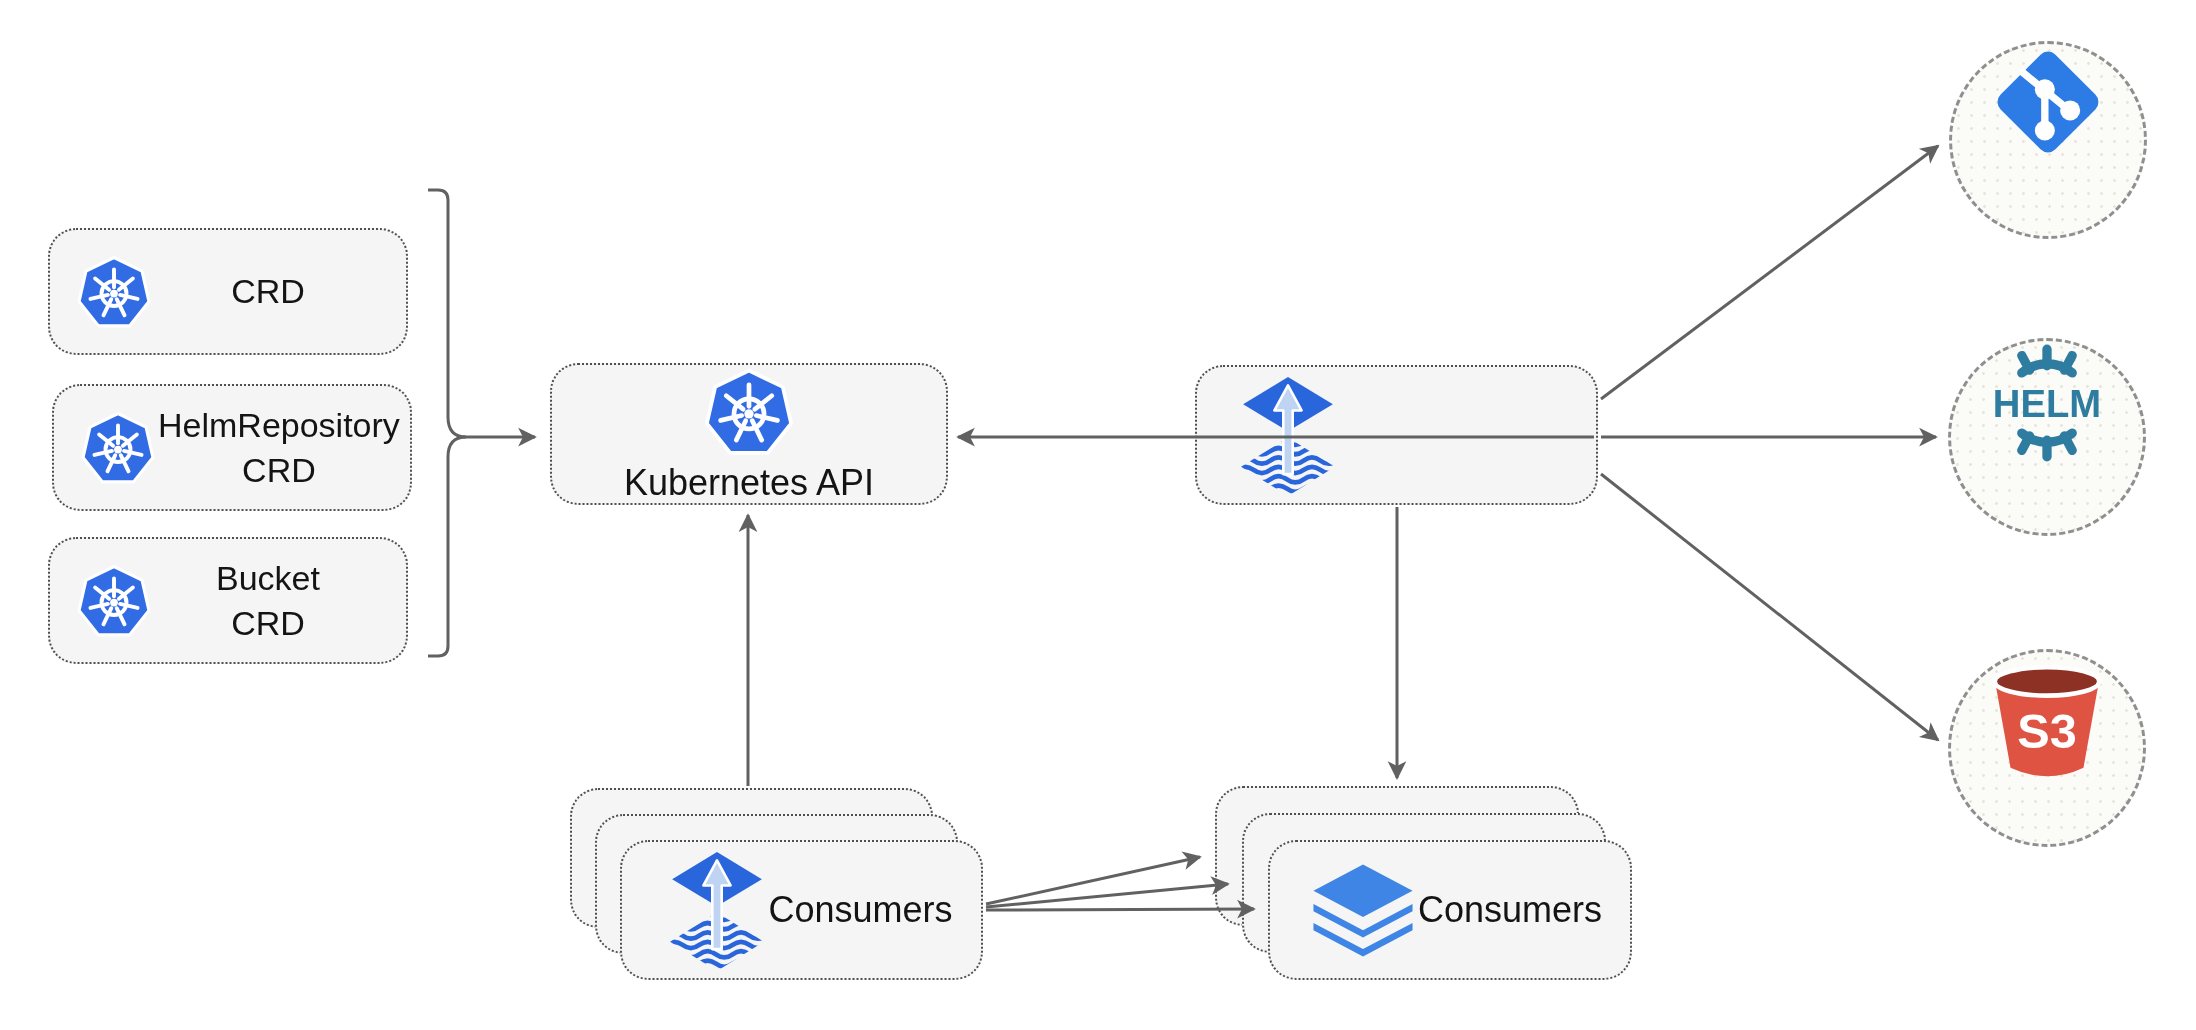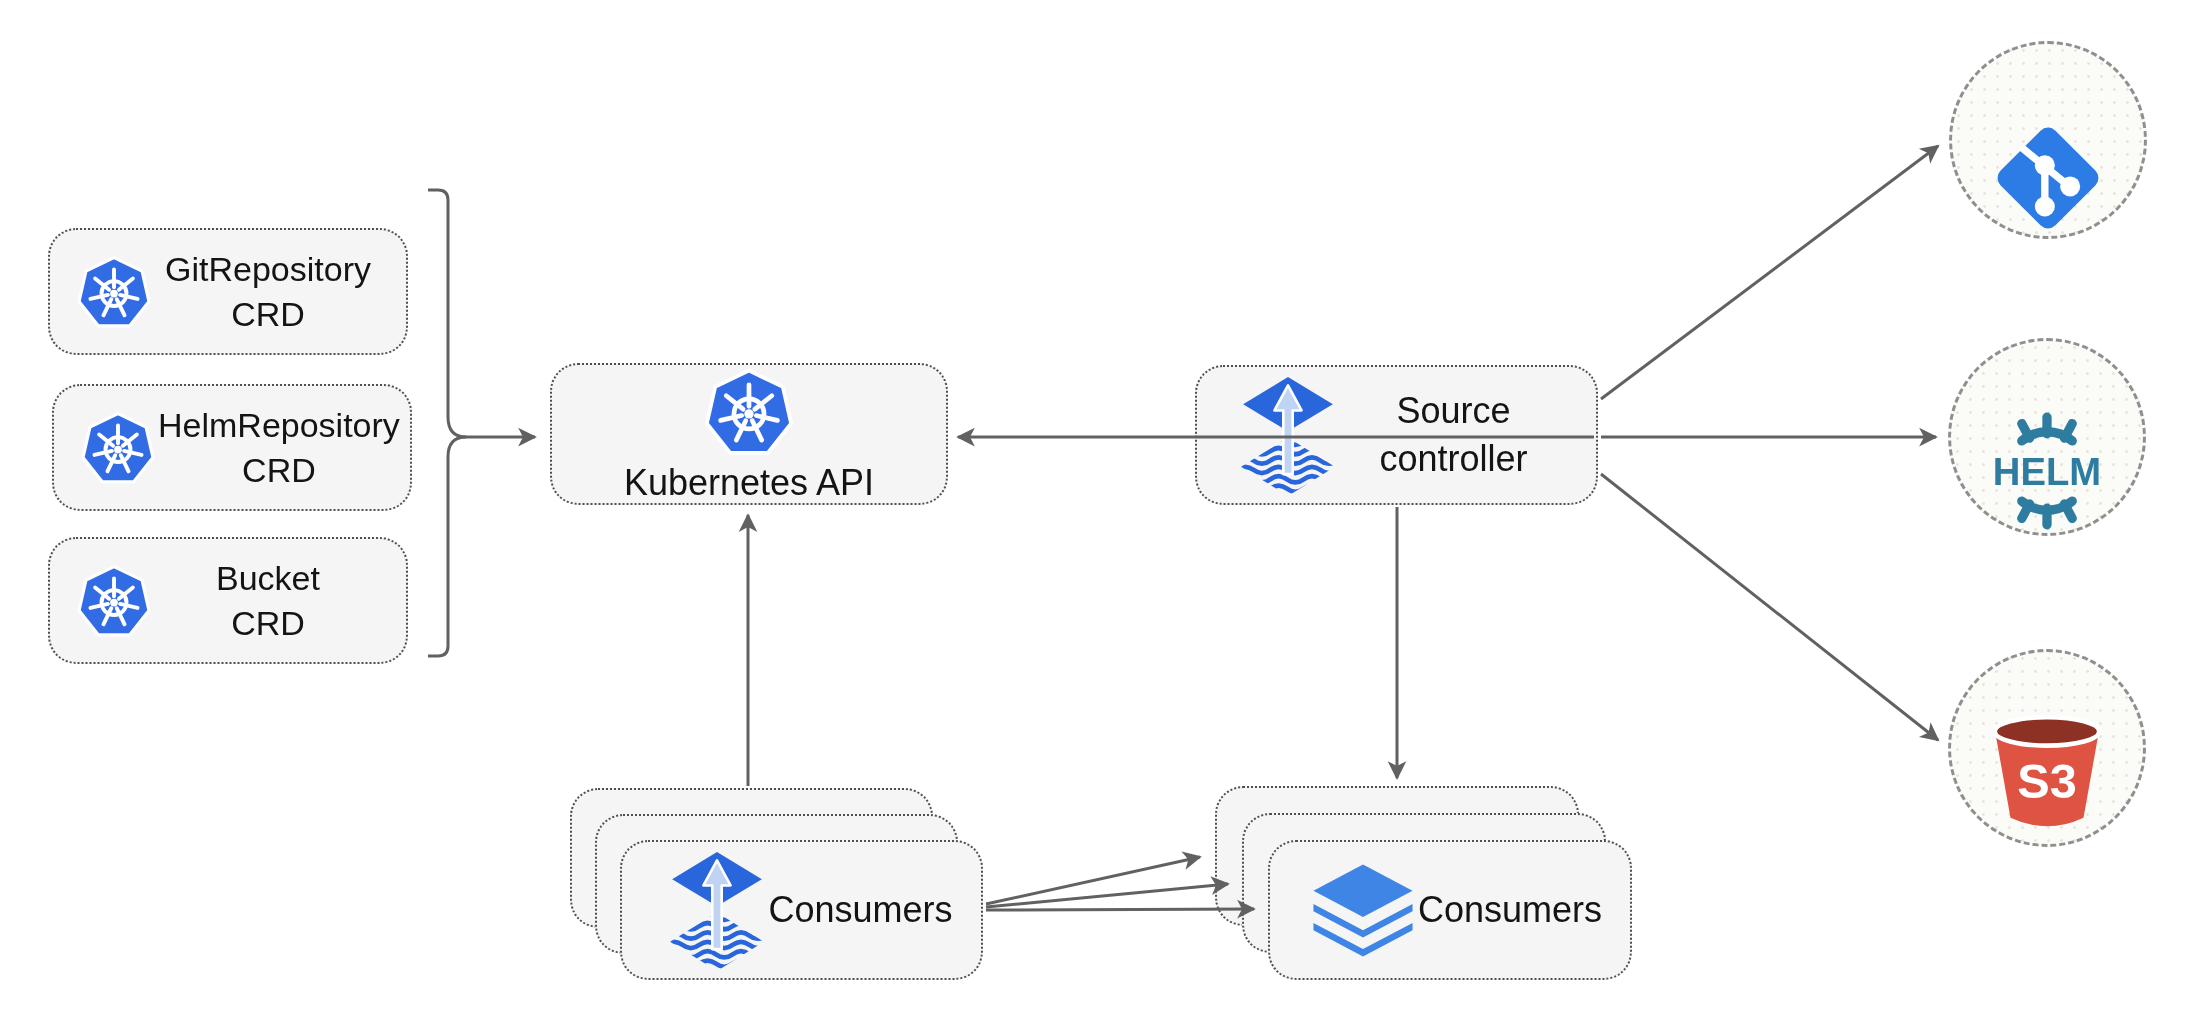--- a/index.html
+++ b/index.html
@@ -52,21 +52,21 @@
   }
 
   .ext-circle{
     position:absolute;
     width:198px;height:198px;
     border-radius:50%;
     border:3px dashed var(--circle-border);
     background-color:var(--circle-fill);
     background-image:radial-gradient(circle,#e7e4dc 1.3px,transparent 1.5px);
     background-size:13px 13px;
-    display:flex;align-items:flex-end;justify-content:center;
+    display:flex;align-items:flex-start;justify-content:center;
   }
 
   #edges{position:absolute;left:0;top:0;width:2196px;height:1030px;pointer-events:none;z-index:40;}
   .defs-hidden{position:absolute;width:0;height:0;overflow:hidden;}
 </style>
 </head>
 <body>
 
 <svg class="defs-hidden" aria-hidden="true">
   <defs>
@@ -111,21 +111,20 @@
   </defs>
 </svg>
 
 <div id="canvas">
 
   <div class="node" style="left:48px;top:228px;width:360px;height:127px;">
     <svg class="nicon" width="80" height="78" viewBox="0 0 100 100">
         <use href="#sym-k8s"></use>
       </svg>
     <div class="lbl">
-      <div>GitRepository</div>
       <div>CRD</div>
     </div>
   </div>
 
   <div class="node" style="left:52px;top:384px;width:360px;height:127px;">
     <svg class="nicon" width="80" height="78" viewBox="0 0 100 100">
         <use href="#sym-k8s"></use>
       </svg>
     <div class="lbl">
       <div>HelmRepository</div>
@@ -147,24 +146,20 @@
     <svg class="nicon" width="96" height="94" viewBox="0 0 100 100">
         <use href="#sym-k8s"></use>
       </svg>
     <div class="lbl big">Kubernetes API</div>
   </div>
 
   <div class="node" style="left:1195px;top:365px;width:403px;height:140px;padding-left:44px;">
     <svg class="nicon" width="94" height="121" viewBox="0 0 90 116">
         <use href="#sym-flux"></use>
       </svg>
-    <div class="lbl big">
-      <div>Source</div>
-      <div>controller</div>
-    </div>
   </div>
 
   <div class="stackbox" style="left:570px;top:788px;width:363px;height:140px;"></div>
   <div class="stackbox" style="left:595px;top:814px;width:363px;height:140px;"></div>
   <div class="node" style="left:620px;top:840px;width:363px;height:140px;padding-left:48px;">
     <svg class="nicon" width="94" height="121" viewBox="0 0 90 116">
         <use href="#sym-flux"></use>
       </svg>
     <div class="lbl big">Consumers</div>
   </div>

